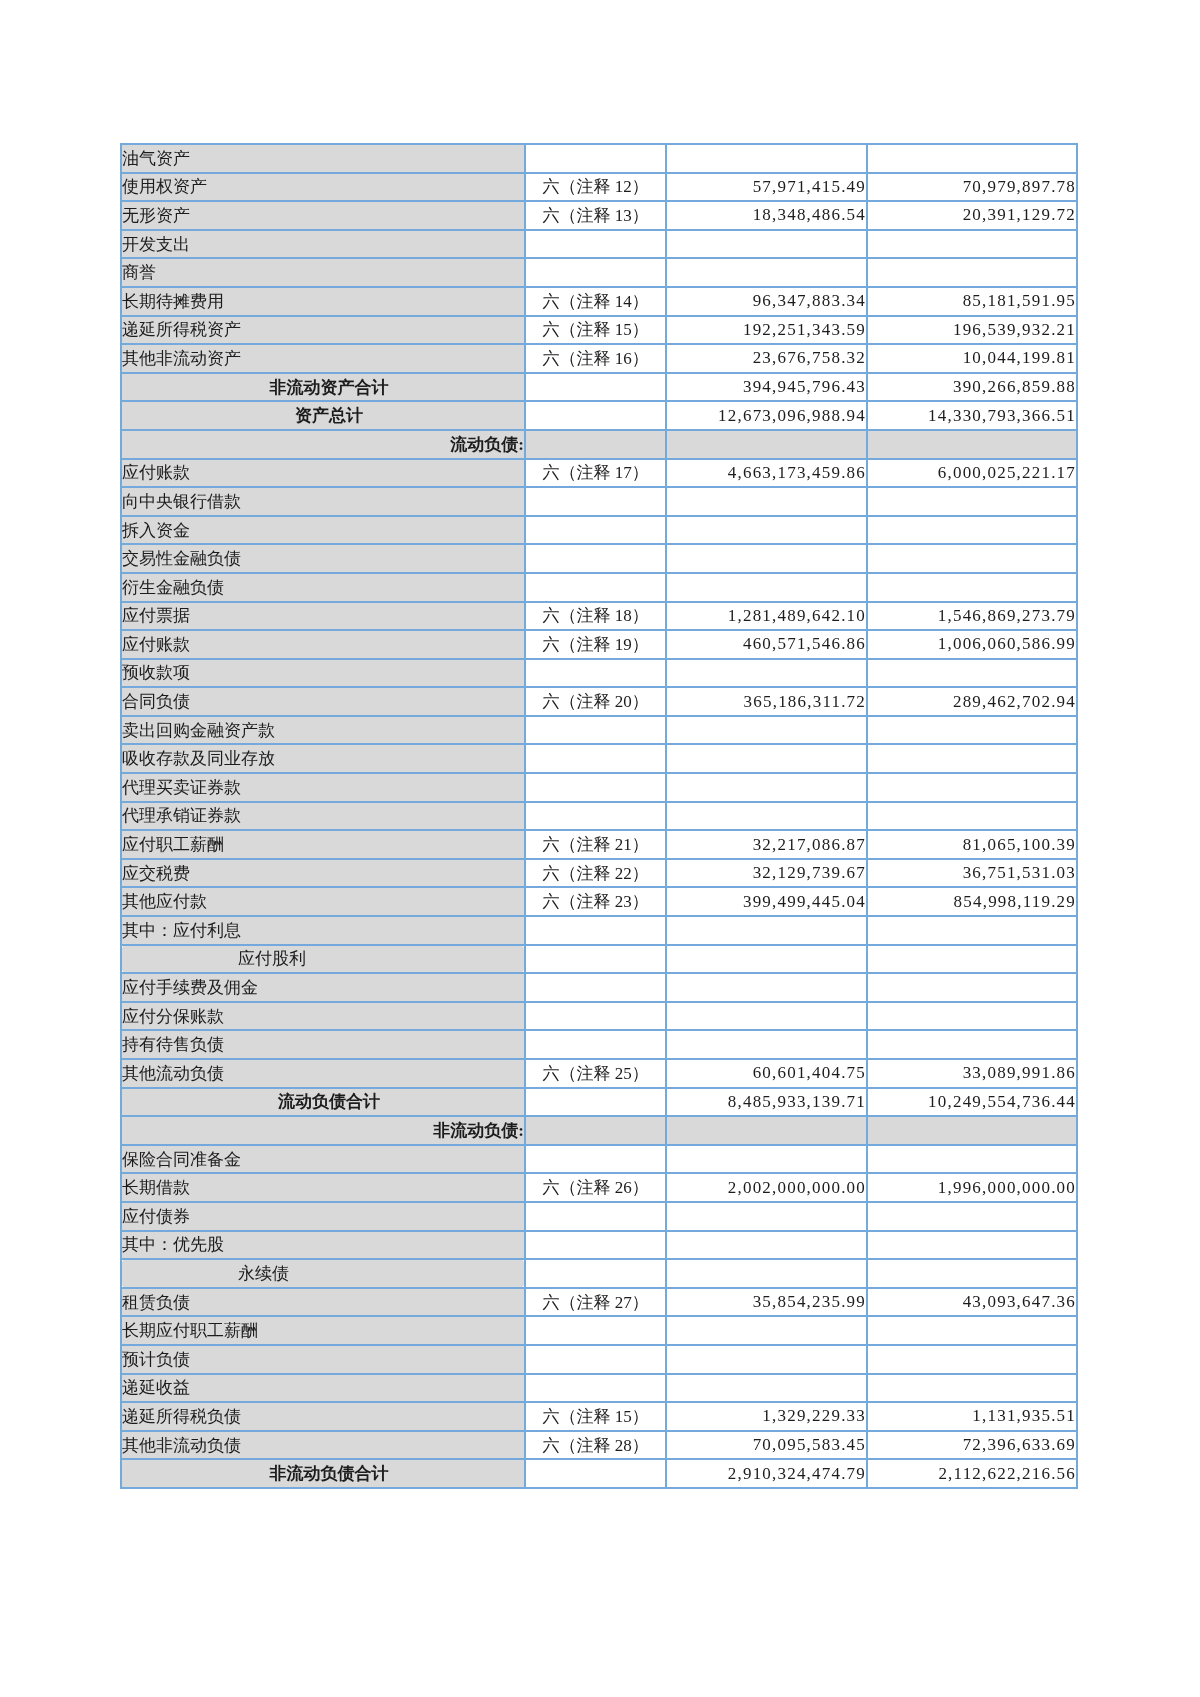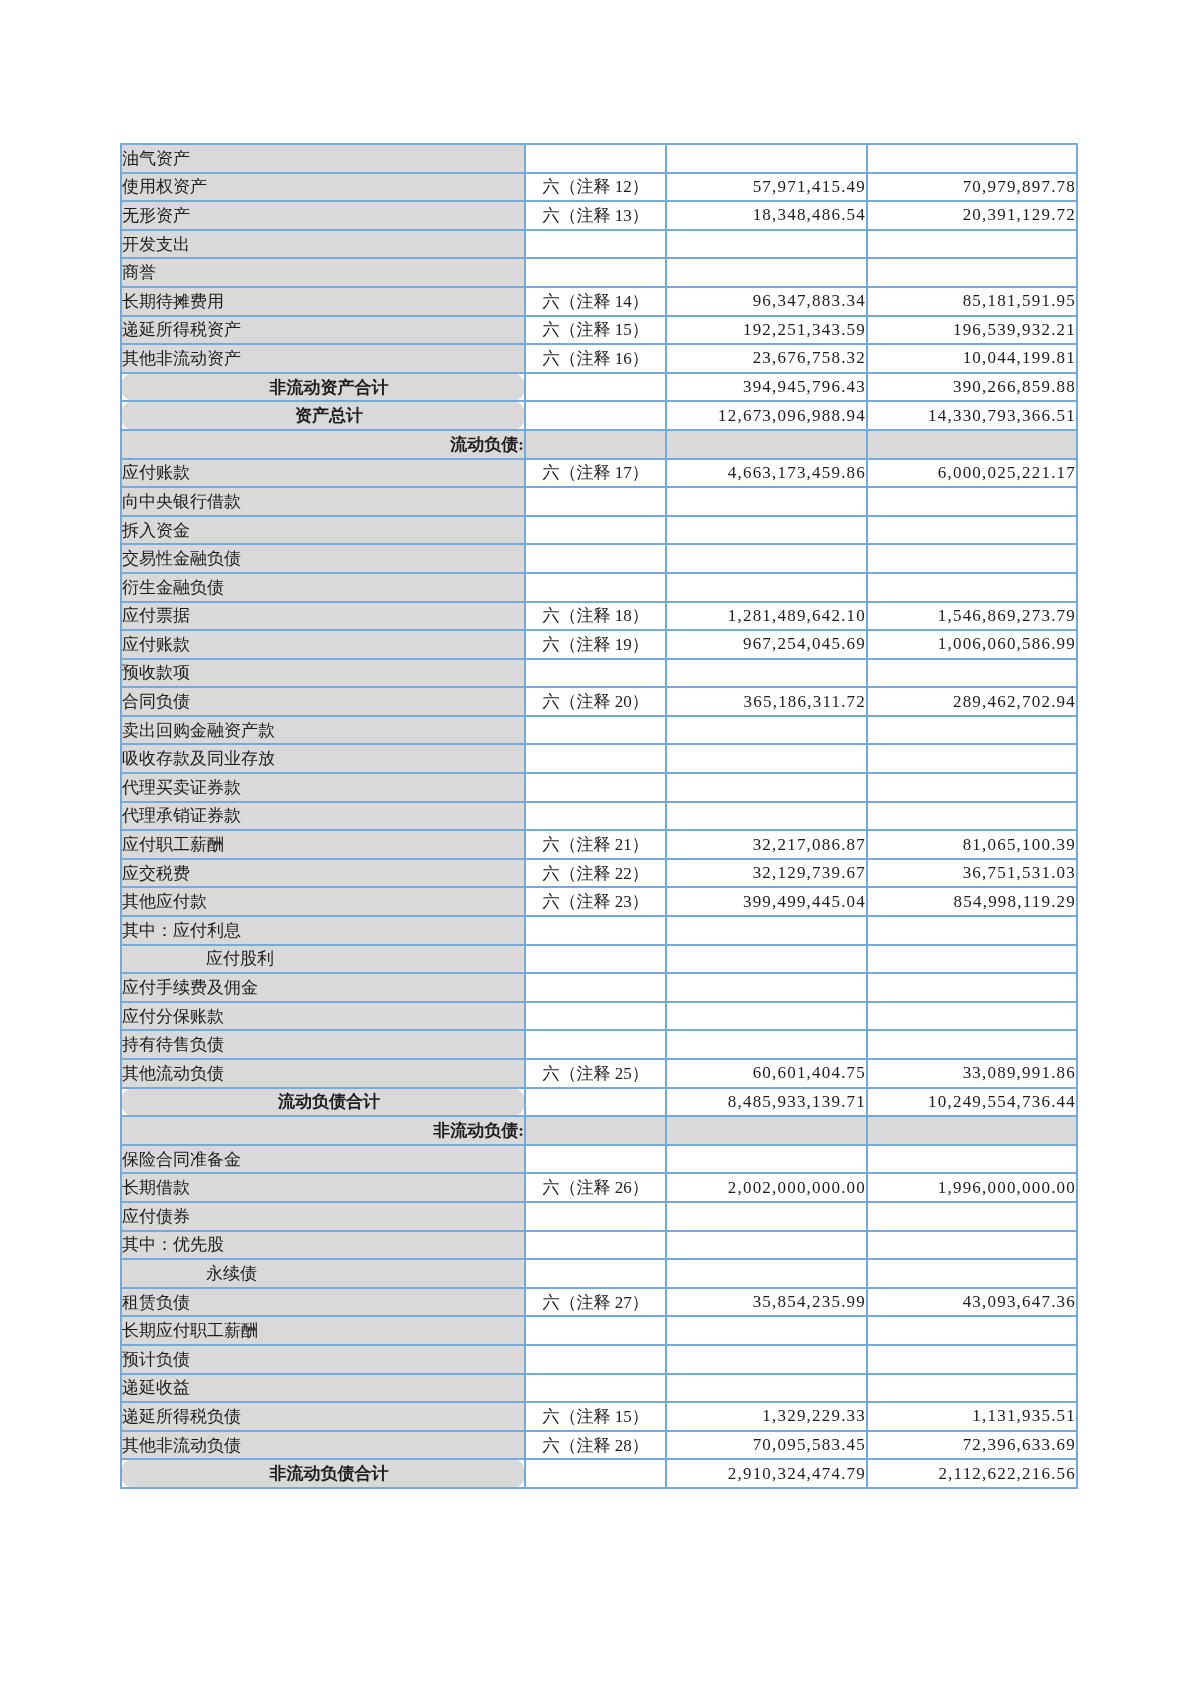--- a/index.html
+++ b/index.html
@@ -36,28 +36,27 @@
     white-space: nowrap;
     overflow: hidden;
     vertical-align: middle;
     background: #ffffff;
   }
   td.col-label {
     padding-left: 12px;
     background: #d9d9d9 !important;
   }
   tr.indent td.col-label {
-    padding-left: 84px;
+    padding-left: 116px;
     border-radius: 6px;
   }
   tr.row-total td.col-label {
     padding-left: 12px;
     text-align: center;
     font-weight: bold;
-    border-radius: 13px;
   }
   tr.row-section td {
     background: #d9d9d9 !important;
   }
   tr.row-section td.col-label {
     font-weight: bold;
     text-align: right;
   }
   td.col-note {
     text-align: center;
@@ -181,21 +180,21 @@
           </tr>
           <tr class="row-item">
             <td class="col-label">应付票据</td>
             <td class="col-note">六（注释 18）</td>
             <td class="col-current">1,281,489,642.10</td>
             <td class="col-prior">1,546,869,273.79</td>
           </tr>
           <tr class="row-item">
             <td class="col-label">应付账款</td>
             <td class="col-note">六（注释 19）</td>
-            <td class="col-current">967,254,045.69</td>
+            <td class="col-current">460,571,546.86</td>
             <td class="col-prior">1,006,060,586.99</td>
           </tr>
           <tr class="row-item">
             <td class="col-label">预收款项</td>
             <td class="col-note"></td>
             <td class="col-current"></td>
             <td class="col-prior"></td>
           </tr>
           <tr class="row-item">
             <td class="col-label">合同负债</td>

